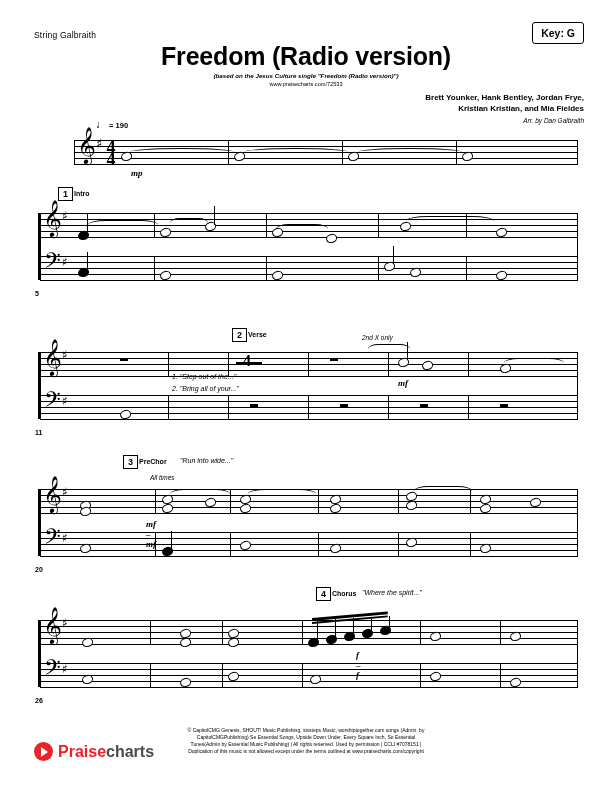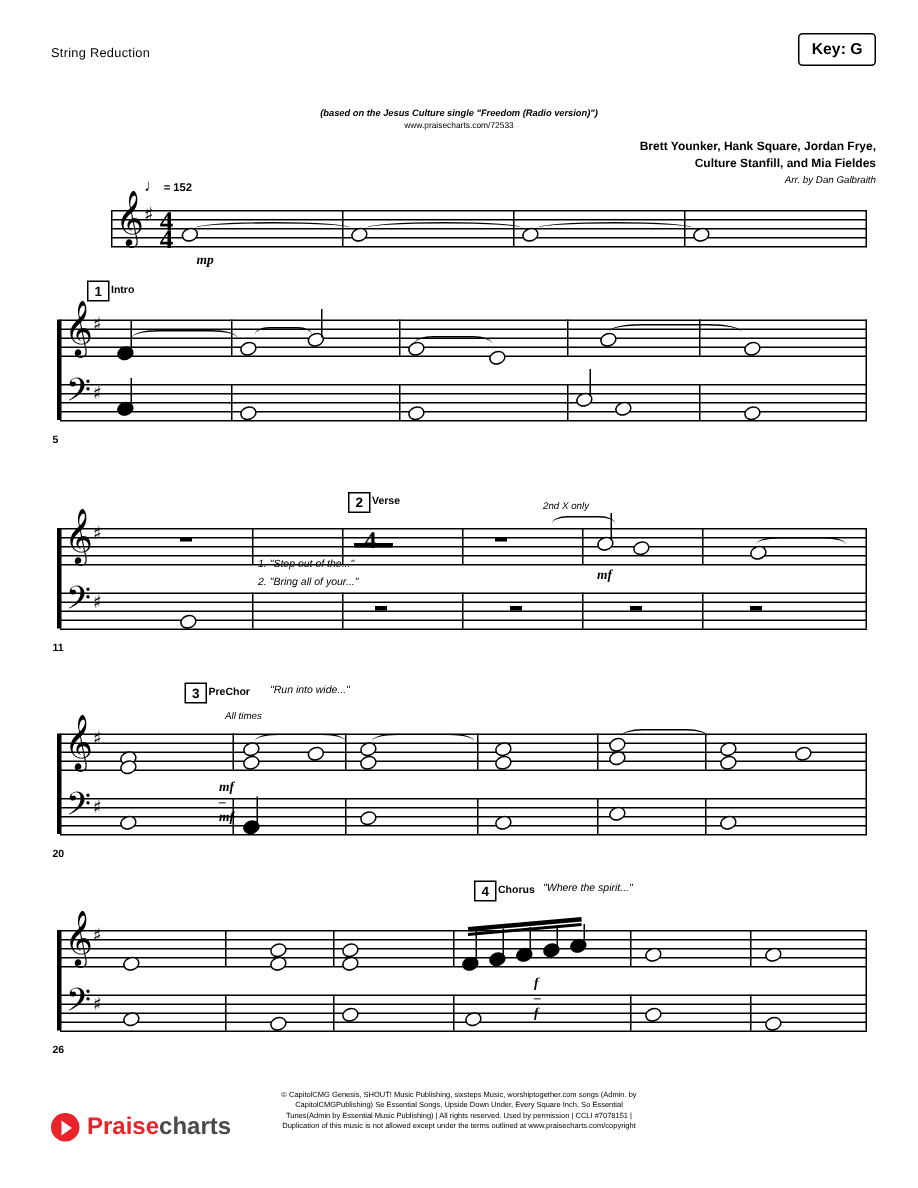--- a/index.html
+++ b/index.html
@@ -243,27 +243,28 @@
     font-weight: bold;
   }
   .logo-text .praise { color: #e8232a; }
   .logo-text .charts { color: #4a4a4a; }
 </style>
 </head>
 <body>
 
 <div class="page">
 
-  <div class="instrument-label">String Reduction</div>
+  <div class="instrument-label">String Galbraith</div>
   <div class="key-box">Key: G</div>
+  <div class="song-title">Freedom (Radio version)</div>
   <div class="subtitle1">(based on the Jesus Culture single "Freedom (Radio version)")</div>
   <div class="subtitle2">www.praisecharts.com/72533</div>
   <div class="credits">
-    <div>Brett Younker, Hank Square, Jordan Frye,</div>
-    <div>Culture Stanfill, and Mia Fieldes</div>
+    <div>Brett Younker, Hank Bentley, Jordan Frye,</div>
+    <div>Kristian Kristian, and Mia Fieldes</div>
   </div>
   <div class="arranger">Arr. by Dan Galbraith</div>
 
   <div class="system">
 
     <div class="staff-line" style="left:74px; top:140px; width:504px;"></div>
     <div class="staff-line" style="left:74px; top:146px; width:504px;"></div>
     <div class="staff-line" style="left:74px; top:152px; width:504px;"></div>
     <div class="staff-line" style="left:74px; top:158px; width:504px;"></div>
     <div class="staff-line" style="left:74px; top:164px; width:504px;"></div>
@@ -272,21 +273,21 @@
     <div class="barline" style="left:228px; top:140px; height:24px;"></div>
     <div class="barline" style="left:342px; top:140px; height:24px;"></div>
     <div class="barline" style="left:456px; top:140px; height:24px;"></div>
 
     <div class="clef" style="left:77px; top:129px; font-size:32px;">𝄞</div>
     <div class="keysig" style="left:96px; top:137px; font-size:13px;">♯</div>
     <div class="timesig" style="left:104px; top:141px; width:14px;">4</div>
     <div class="timesig" style="left:104px; top:153px; width:14px;">4</div>
 
     <div class="tempo" style="left:96px; top:118px;">
-      <span style="font-size:11px;">♩</span>&nbsp;<span>= 152</span>
+      <span style="font-size:11px;">♩</span>&nbsp;<span>= 190</span>
     </div>
 
     <div class="note" style="left:121px; top:152px;"></div>
     <div class="note" style="left:234px; top:152px;"></div>
     <div class="note" style="left:348px; top:152px;"></div>
     <div class="note" style="left:462px; top:152px;"></div>
 
     <div class="tie" style="left:130px; top:148px; width:104px;"></div>
     <div class="tie" style="left:244px; top:148px; width:104px;"></div>
     <div class="tie" style="left:358px; top:148px; width:104px;"></div>

